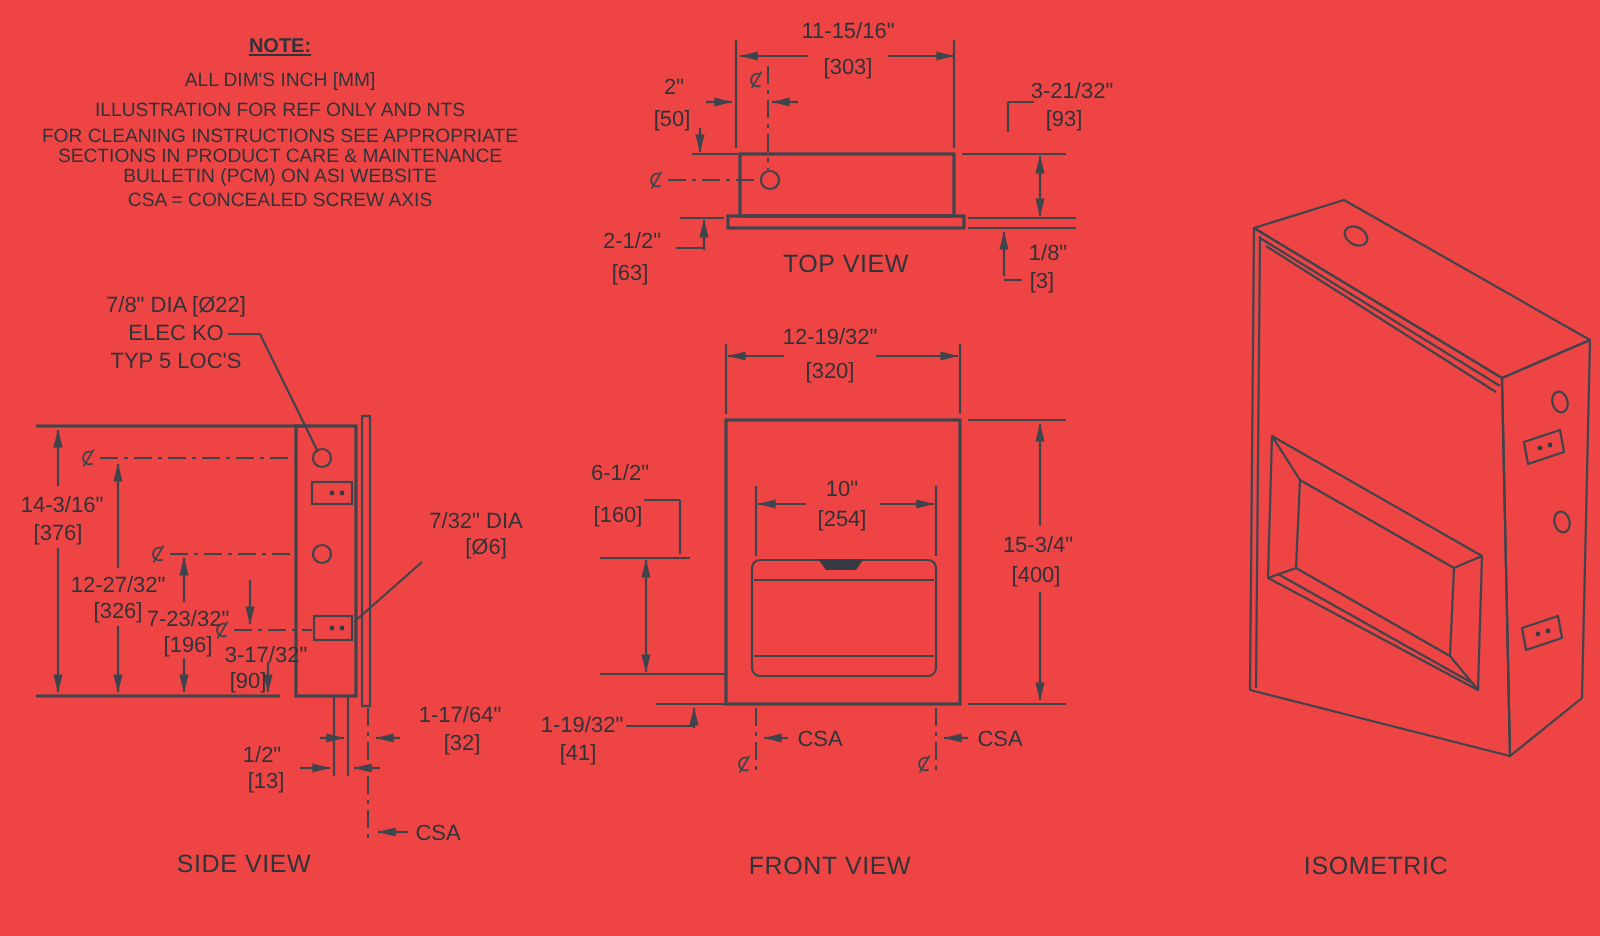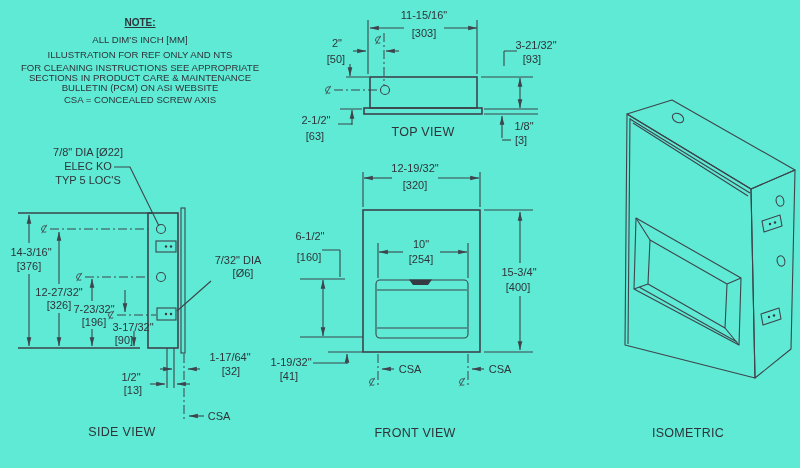--- a/index.html
+++ b/index.html
@@ -1,16 +1,16 @@
 <!DOCTYPE html>
 <html><head>
 <meta charset="utf-8">
 <style>
   html,body{margin:0;padding:0;background:#ffffff;}
-  .page{width:800px;height:468px;background:#5eead4;position:relative;overflow:hidden;}
+  .page{width:800px;height:468px;background:#ef4444;position:relative;overflow:hidden;}
   svg{display:block;}
   svg text{font-family:"Liberation Sans",sans-serif;fill:#2e343a;}
   .dim{font-size:11px;}
   .viewlabel{font-size:12.5px;letter-spacing:.3px;}
   .note-title{font-size:10px;font-weight:bold;text-decoration:underline;}
   .note-line{font-size:9.6px;}
   .callout{font-size:11px;}
   .ln{stroke:#3d444c;fill:none;stroke-width:1.1;}
   .ln2{stroke:#3d444c;fill:none;stroke-width:1.6;}
   .cl{stroke:#3d444c;fill:none;stroke-width:1;stroke-dasharray:9 3 2 3;}

